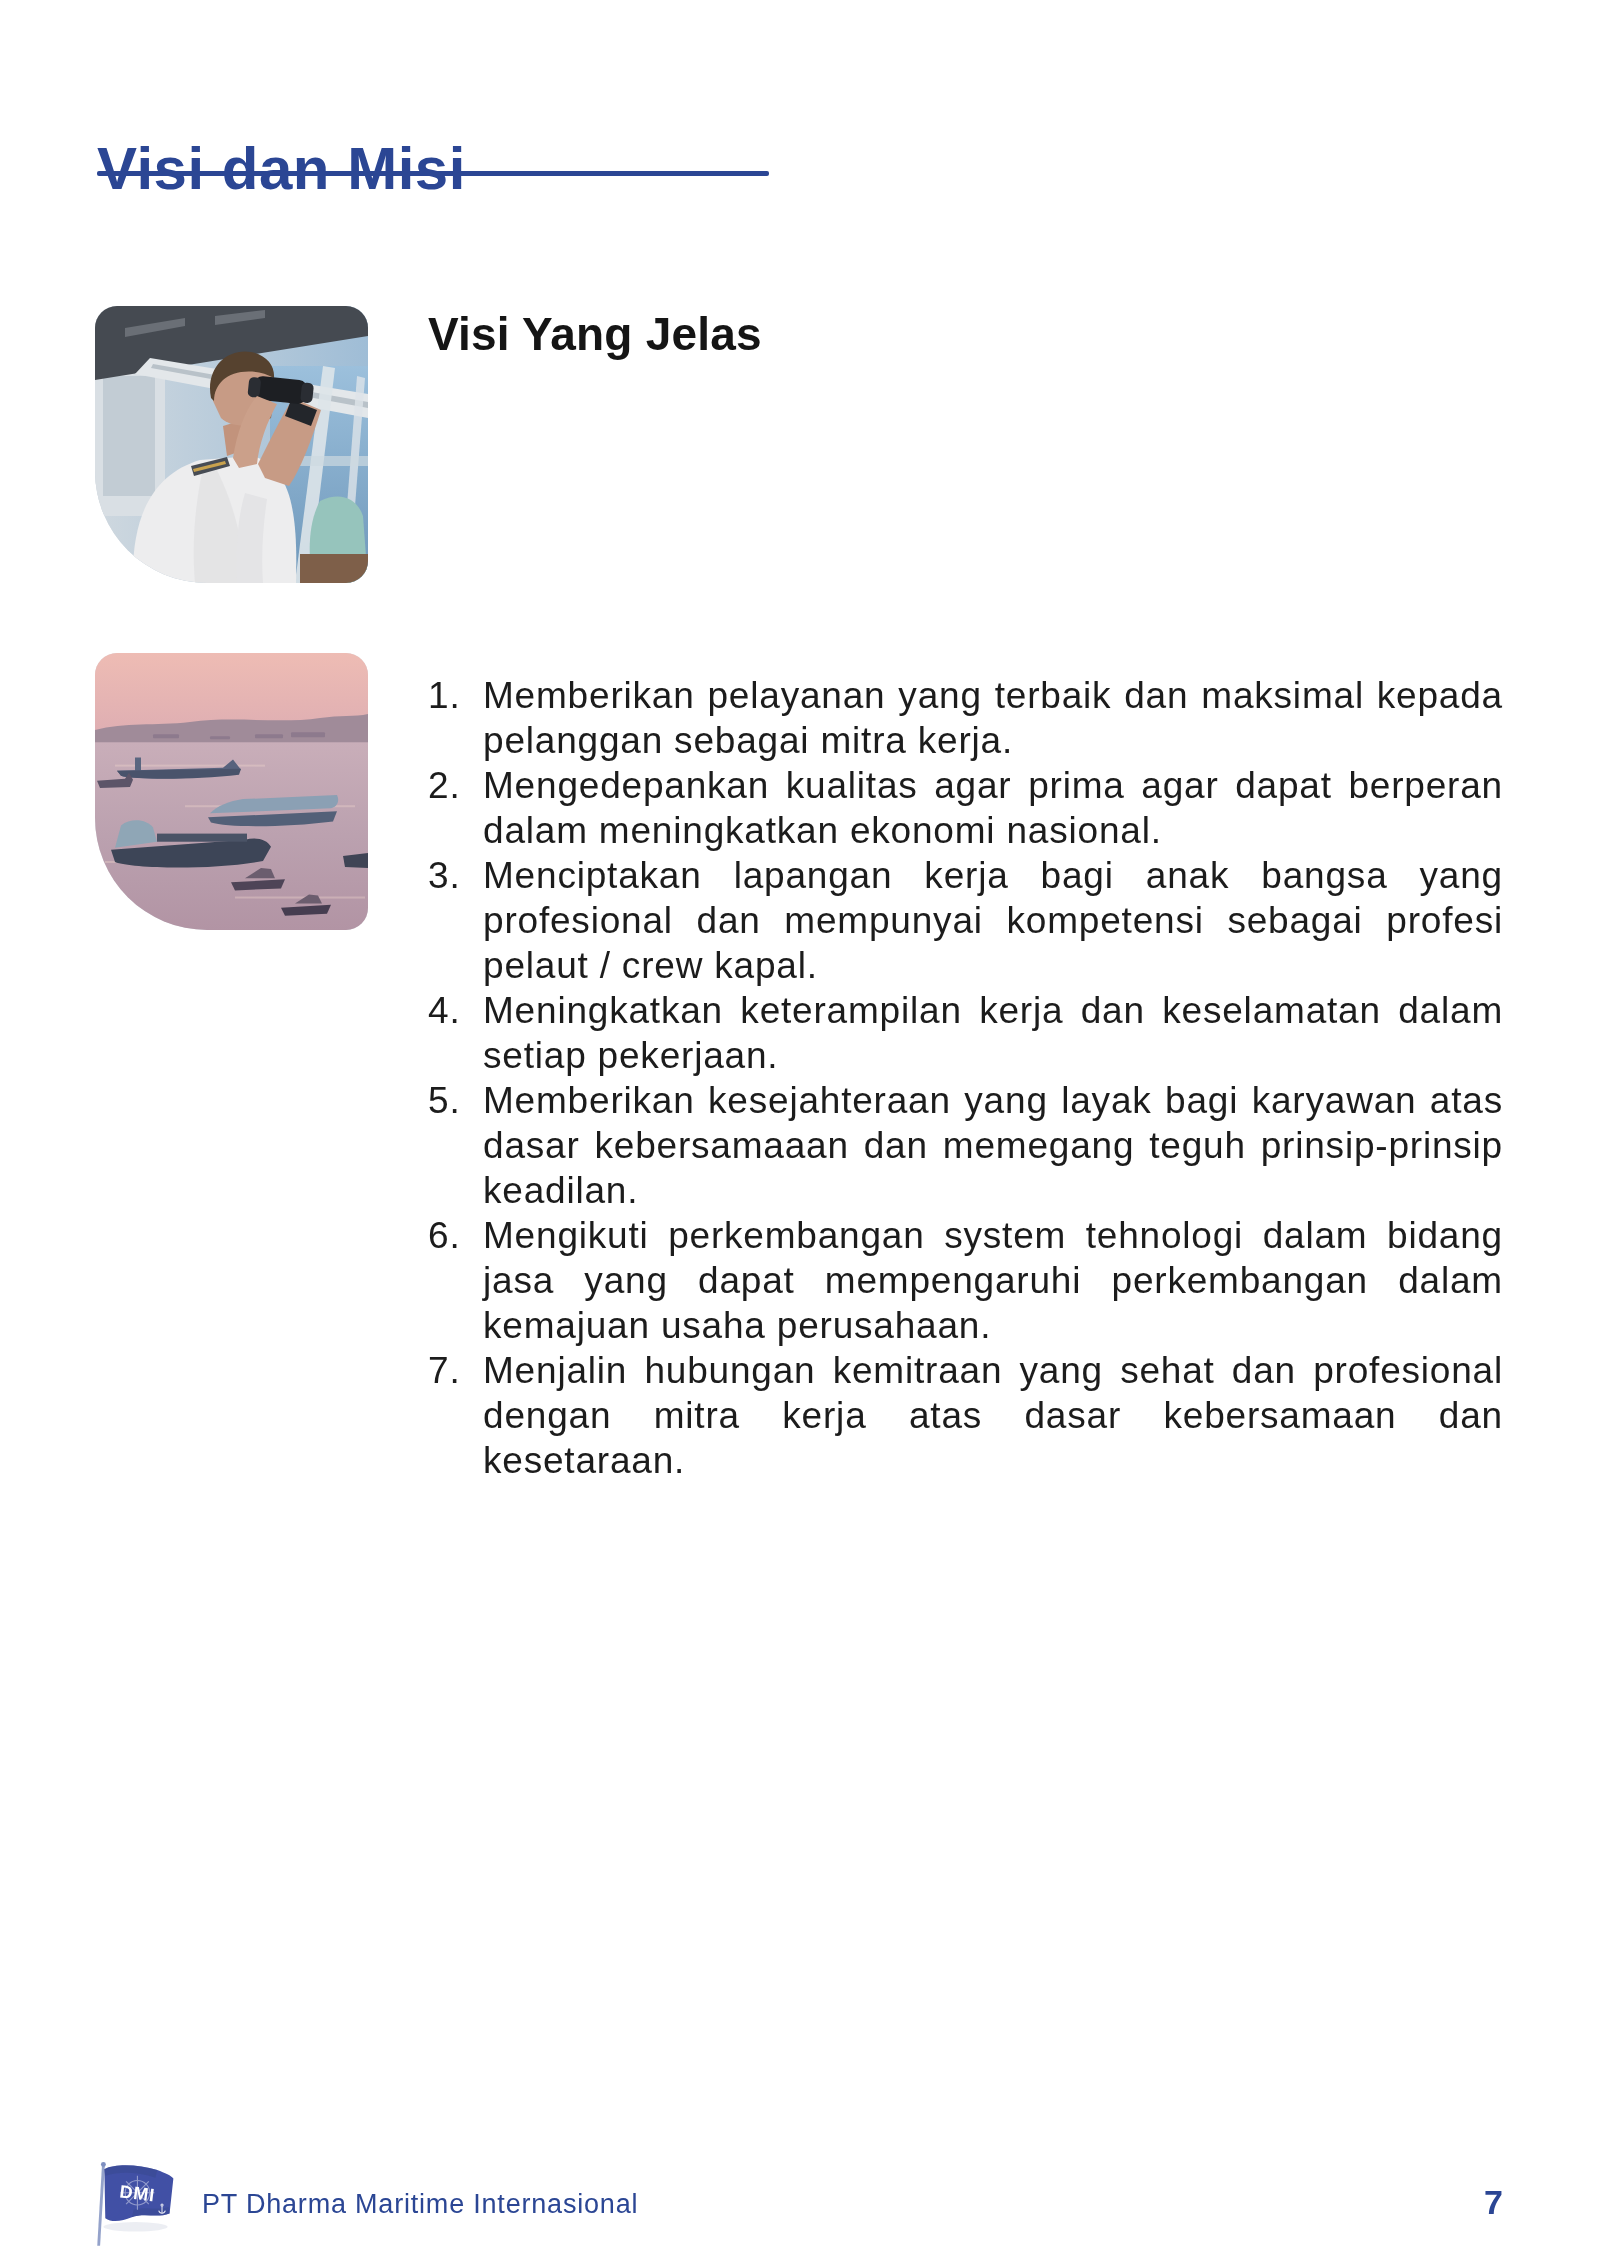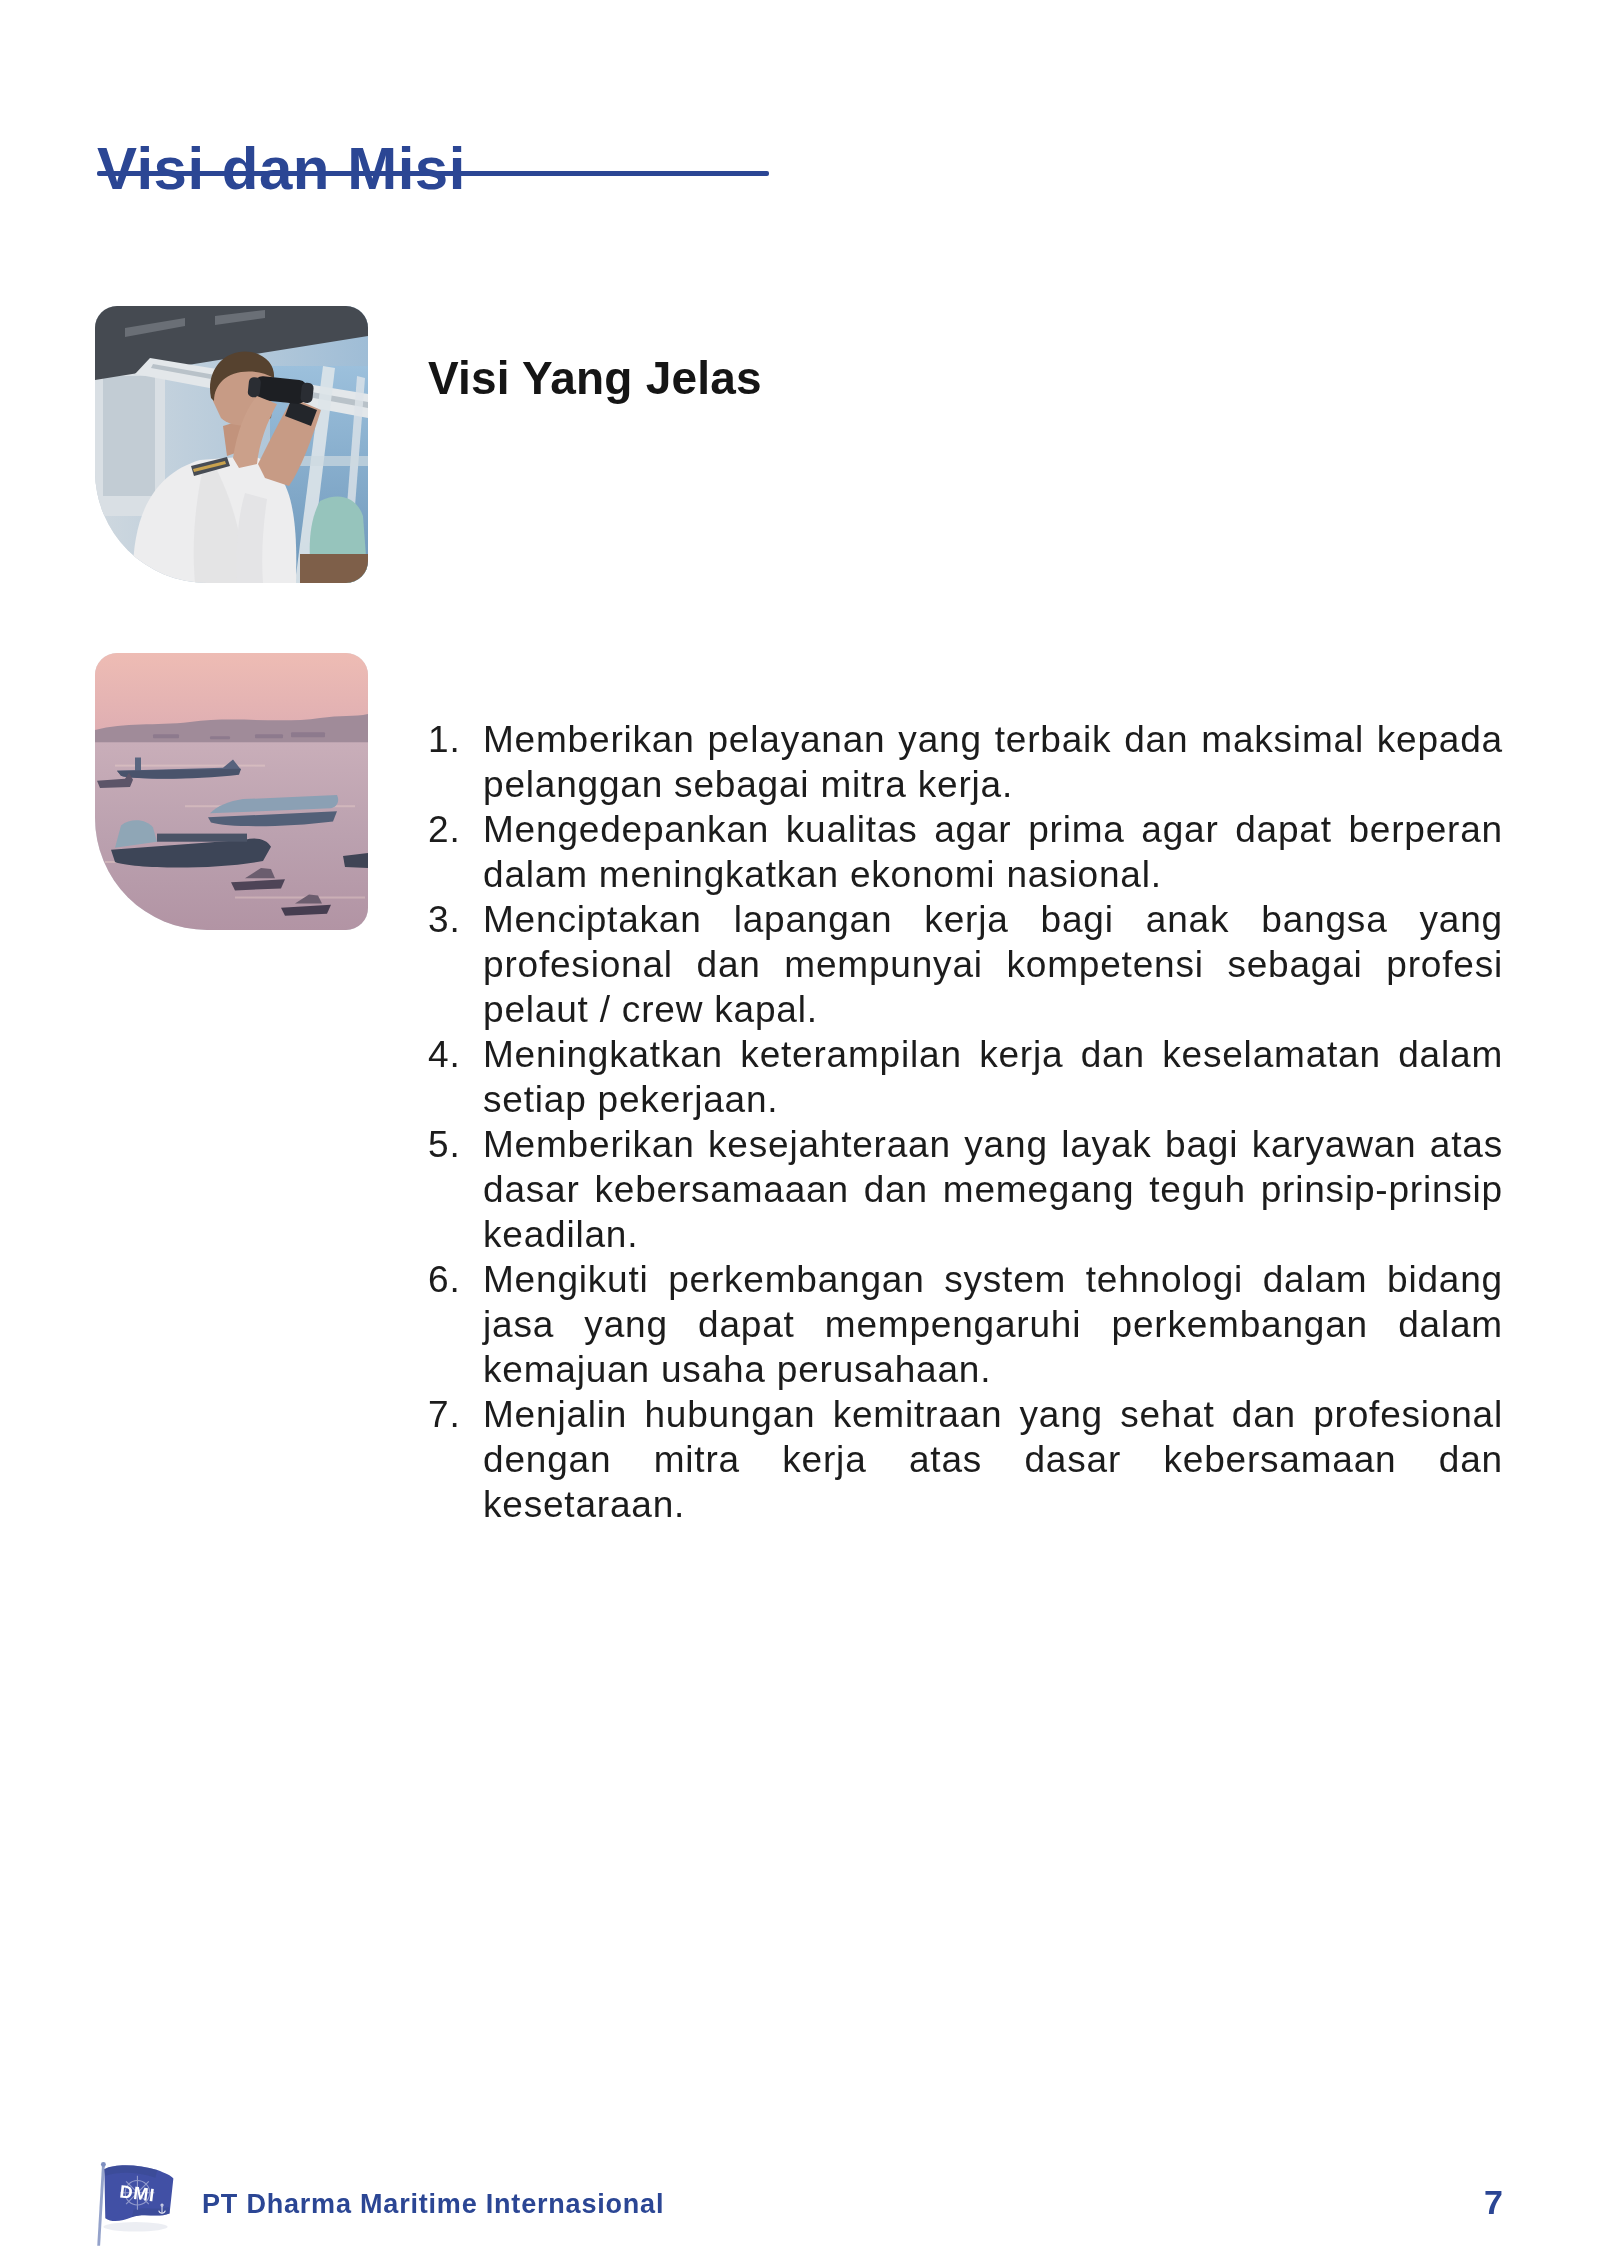--- a/index.html
+++ b/index.html
@@ -27,21 +27,21 @@
     display:flex;align-items:flex-start;
   }
   .section-visi{top:306px;}
   .section-misi{top:653px;}
   .photo-frame{
     width:273px;height:277px;flex:0 0 273px;
     border-radius:22px 22px 22px 112px;
     overflow:hidden;background:#d8dde2;
   }
   .photo-frame svg{display:block;width:100%;height:100%;}
-  .section-content{margin-left:60px;width:1075px;margin-top:44px;}
+  .section-content{margin-left:60px;width:1075px;}
   .section-heading{
     margin:0;font-size:46px;line-height:56px;font-weight:bold;
     color:#151515;letter-spacing:0.2px;
   }
   .section-body{
     margin:22px 0 0 0;
     font-size:37px;line-height:45px;letter-spacing:0.8px;
     text-align:justify;color:#1c1c1c;
   }
   ol.misi-list{
@@ -55,21 +55,21 @@
     text-align:justify;color:#1c1c1c;
   }
   ol.misi-list li::before{
     content:counter(misi) ".";
     position:absolute;left:0;top:0;
   }
   
   .footer-logo{position:absolute;left:93px;top:2156px;width:104px;height:100px;}
   .footer-company{
     position:absolute;left:202px;top:2189px;
-    font-size:27px;font-weight:bold;color:#2B4694;letter-spacing:0.8px;
+    font-size:27px;font-weight:normal;color:#2B4694;letter-spacing:0.8px;
   }
   .footer-page{
     position:absolute;left:1484px;top:2183px;
     font-size:34px;font-weight:bold;color:#2B4694;
   }
 </style>
 </head>
 <body>
 
 <h1 class="page-title">Visi dan Misi</h1>

